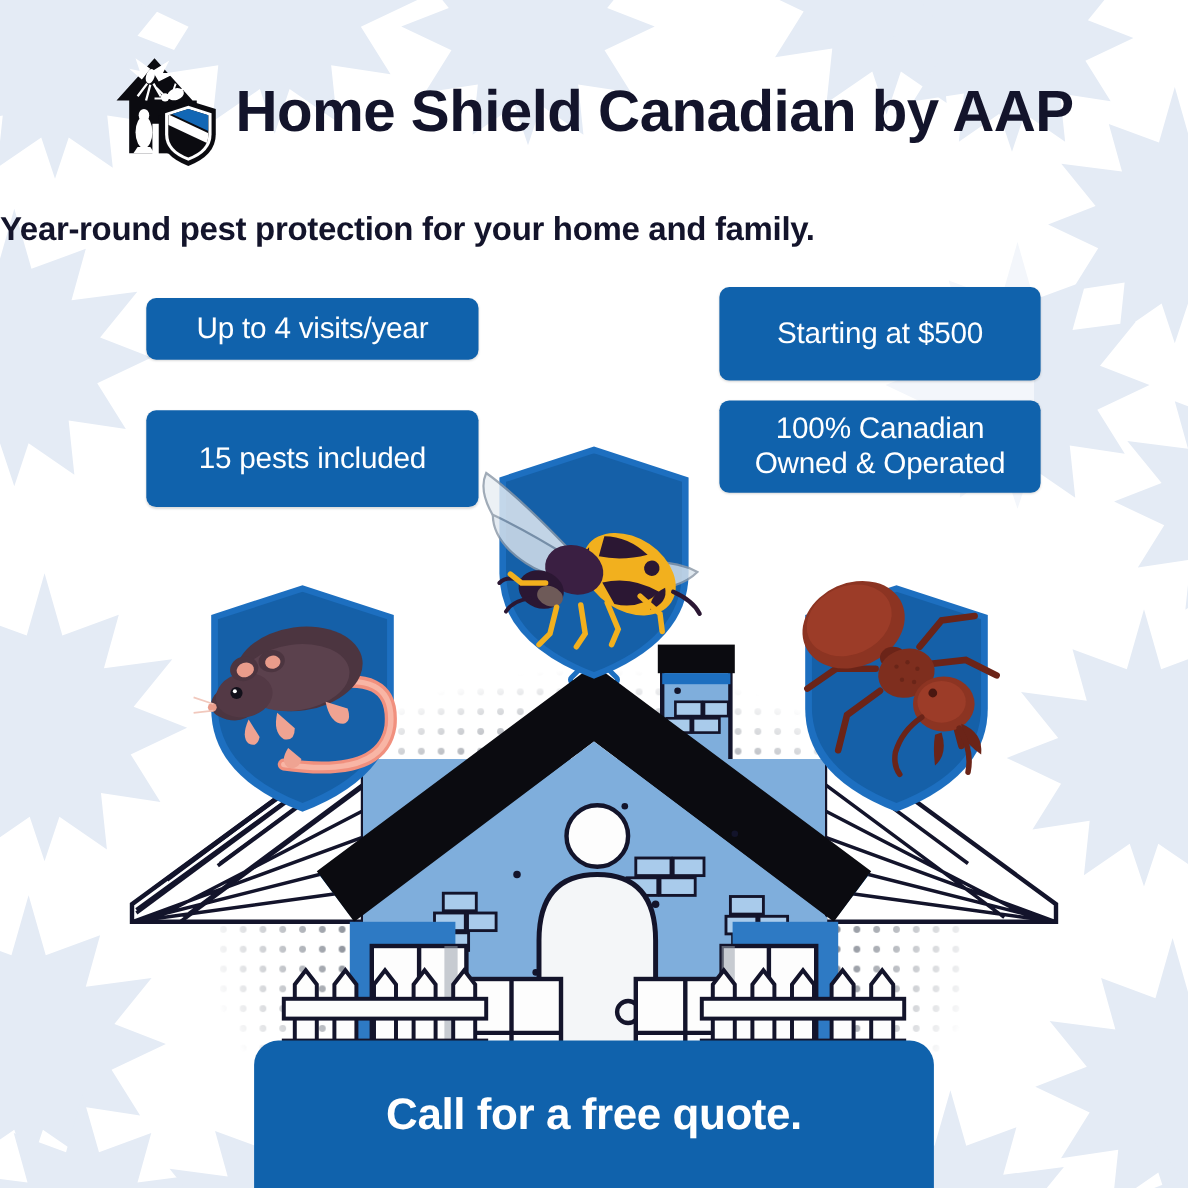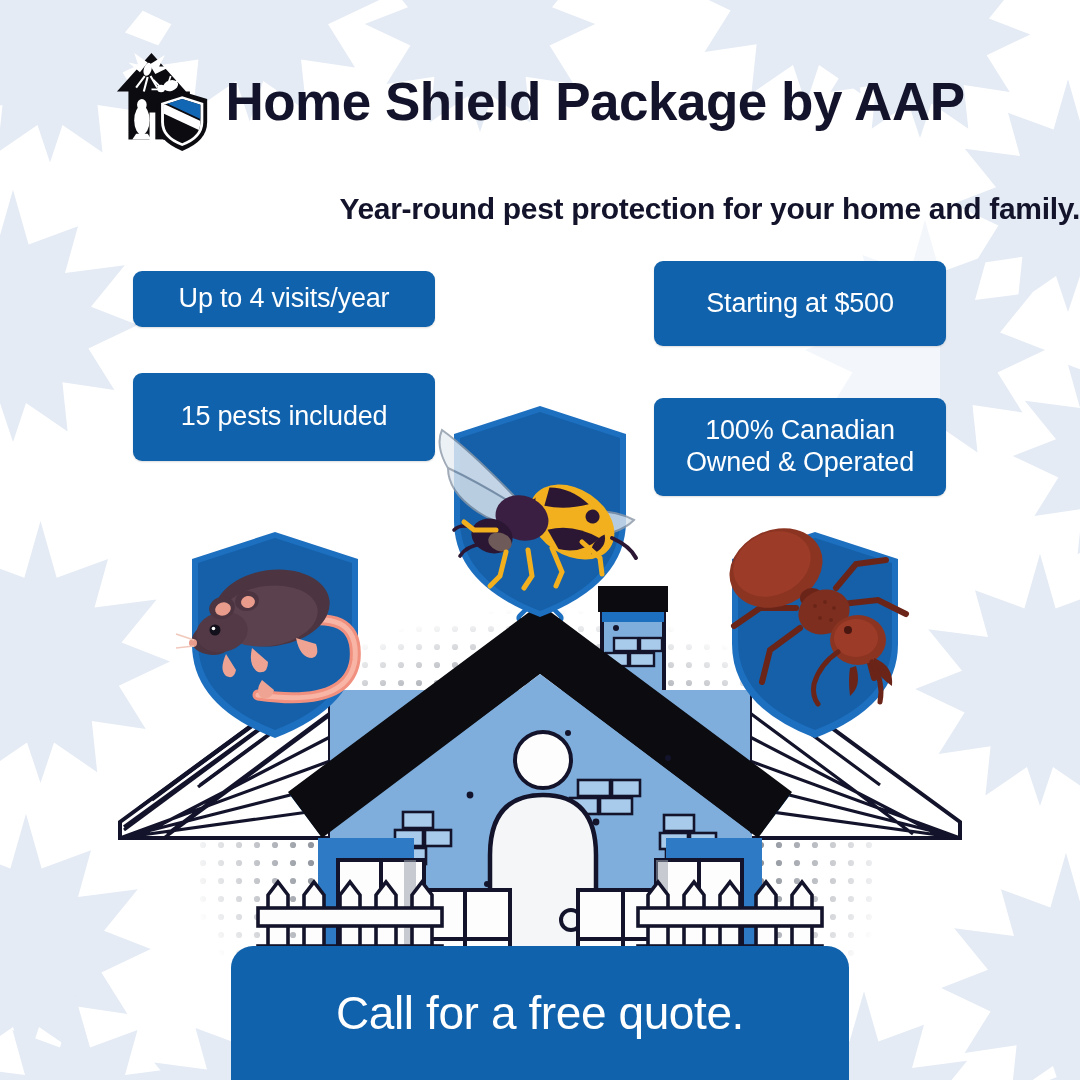--- a/index.html
+++ b/index.html
@@ -24,48 +24,48 @@
     position:absolute;left:0;top:46px;width:1080px;height:110px;
     z-index:6;display:flex;align-items:center;justify-content:center;
   }
   #logo-mark{width:96px;height:104px;flex:0 0 auto;margin-right:14px;}
   #title-text{
     font-size:53px;font-weight:bold;color:#13142b;
     letter-spacing:-0.5px;white-space:nowrap;line-height:1;
   }
   #subtitle{
     position:absolute;left:0;top:192px;width:1080px;
-    text-align:right;font-size:30px;font-weight:bold;color:#13142b;
+    text-align:left;font-size:30px;font-weight:bold;color:#13142b;
     letter-spacing:-0.3px;z-index:6;
   }
   
   .badge{
     position:absolute;background:#1062AC;border-radius:9px;
     color:#ffffff;display:flex;align-items:center;justify-content:center;
     text-align:center;line-height:1.18;z-index:6;
     font-size:27px;letter-spacing:-0.2px;
     box-shadow:0 1px 2px rgba(0,0,0,.14);
   }
   #badge-visits{left:133px;top:271px;width:302px;height:56px;}
   #badge-pests {left:133px;top:373px;width:302px;height:88px;}
   #badge-price {left:654px;top:261px;width:292px;height:85px;}
-  #badge-canadian{left:654px;top:364px;width:292px;height:98px;margin-top:34px;}
+  #badge-canadian{left:654px;top:364px;width:292px;height:84px;}
   
   #stage{
     position:absolute;left:0;top:390px;width:1080px;height:690px;z-index:4;
   }
   #stage svg{display:block;}
   
   #cta{
     position:absolute;left:231px;top:946px;width:618px;height:134px;
     background:#1062AC;border-radius:22px 22px 0 0;z-index:8;
     display:flex;align-items:center;justify-content:center;
   }
   #cta-label{
-    color:#ffffff;font-size:46px;font-weight:normal;letter-spacing:-0.4px;
+    color:#ffffff;font-size:40px;font-weight:bold;letter-spacing:-0.4px;
   }
 </style>
 </head>
 <body>
 
 <div id="poster">
 
   <svg id="bg-pattern" viewBox="0 0 1080 1080" xmlns="http://www.w3.org/2000/svg">
     <rect x="0" y="0" width="1080" height="1080" fill="#ffffff"></rect>
     <defs>
@@ -137,21 +137,21 @@
         <clipPath id="shieldClipLogo">
           <path d="M70 52 L89 58 L89 76 Q89 91 70 98 Q51 91 51 76 L51 58 Z"></path>
         </clipPath>
         <g clip-path="url(#shieldClipLogo)">
           <polygon points="40,40 100,40 100,78 40,50" fill="#1267B5"></polygon>
           <polygon points="40,52 100,80 100,90 40,62" fill="#ffffff"></polygon>
         </g>
       </g>
     </svg>
 
-    <div id="title-text">Home Shield Package by AAP</div>
+    <div id="title-text">Home Shield Canadian by AAP</div>
   </div>
 
   <div id="subtitle">Year-round pest protection for your home and family.</div>
 
   <div class="badge" id="badge-visits">Up to 4 visits/year</div>
 
   <div class="badge" id="badge-pests">15 pests included</div>
 
   <div class="badge" id="badge-price">
     <div>

